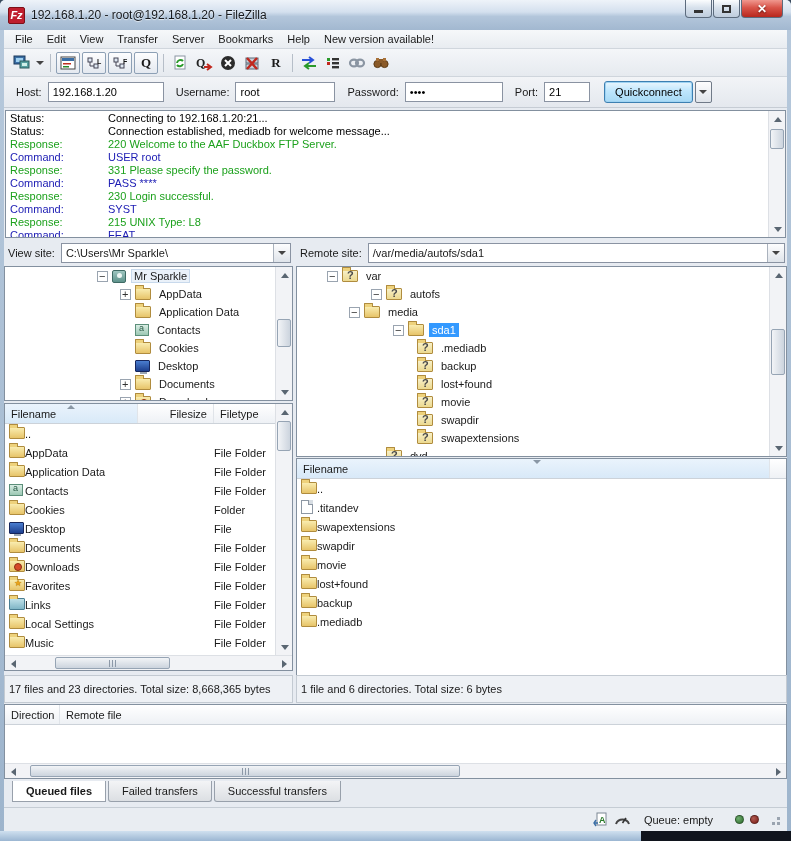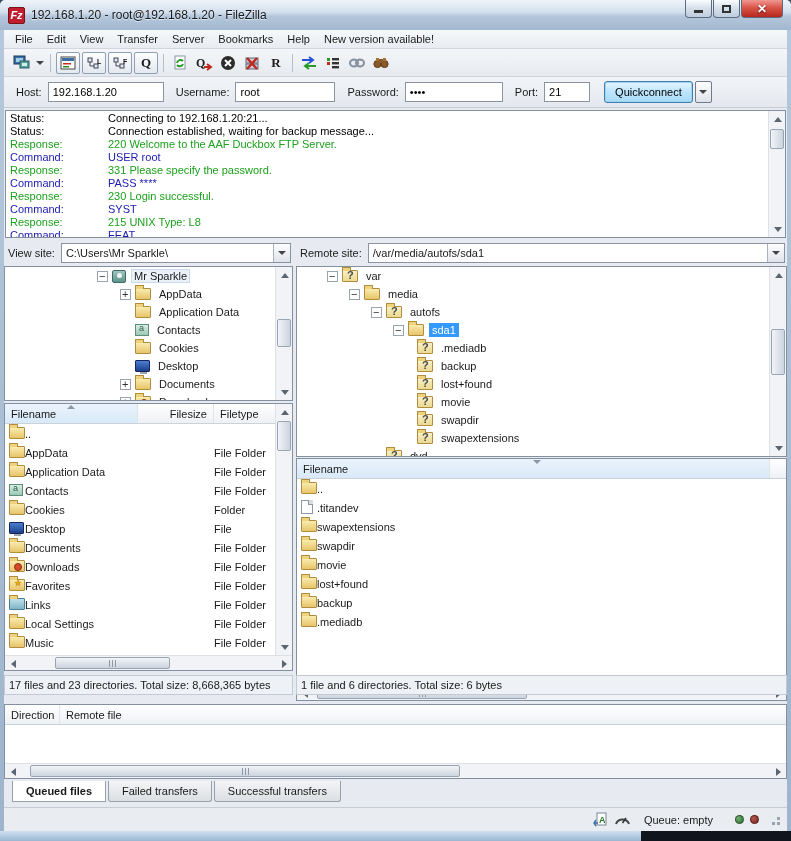--- a/index.html
+++ b/index.html
@@ -147,21 +147,21 @@
   .sort-arrow{position:absolute;top:1px;}
   .sa-up{left:62px;width:0;height:0;border-left:4px solid transparent;border-right:4px solid transparent;border-bottom:4px solid #8a97a5;}
   .sa-down{left:236px;width:0;height:0;border-left:4px solid transparent;border-right:4px solid transparent;border-top:4px solid #8a97a5;}
   .lrows{position:relative;}
   .lrow{height:19px;display:flex;align-items:center;white-space:nowrap;}
   .lc-icon{width:20px;padding-left:4px;flex:none;}
   .lc-name{width:109px;overflow:hidden;} .lc-size{width:76px;text-align:right;padding-right:6px;}
   .lc-type{width:60px;padding-left:4px;}
   .lc-name-r{flex:1;}
   
-  .statstrip{position:absolute;height:20px;background:#eef1f5;border:1px solid #c3cad2;
+  .statstrip{position:absolute;height:28px;background:#eef1f5;border:1px solid #c3cad2;
     display:flex;align-items:center;padding-left:4px;}
   .stat-local{left:0;top:645px;width:289px;}
   .stat-remote{left:292px;top:645px;width:491px;}
   
   .queue-pane{left:0;top:674px;width:783px;height:75px;}
   .qhead{height:20px;background:linear-gradient(#ffffff,#eef1f5);border-bottom:1px solid #ccd2d9;display:flex;}
   .qh-file{width:513px;padding:4px 6px 0 6px;border-right:1px solid #e0e4e9;}
   .qh-dir{width:55px;padding:4px 6px 0 6px;border-right:1px solid #e0e4e9;text-align:right;}
   .qh-remote{flex:1;padding:4px 6px 0 6px;}
   .qbody{height:40px;background:#fff;}
@@ -351,21 +351,21 @@
     <div class="pane log-pane">
       <div class="log-rows">
 
           <div class="log-row clstatus">
             <span class="log-label">Status:</span>
             <span class="log-msg">Connecting to 192.168.1.20:21...</span>
           </div>
 
           <div class="log-row clstatus">
             <span class="log-label">Status:</span>
-            <span class="log-msg">Connection established, waiting for backup message...</span>
+            <span class="log-msg">Connection established, mediadb for welcome message...</span>
           </div>
 
           <div class="log-row clresponse">
             <span class="log-label">Response:</span>
             <span class="log-msg">220 Welcome to the AAF Duckbox FTP Server.</span>
           </div>
 
           <div class="log-row clcommand">
             <span class="log-label">Command:</span>
             <span class="log-msg">USER root</span>
@@ -495,30 +495,30 @@
     </div>
 
     <div class="pane tree-remote rt">
 
         <div class="trow lv1 exminus stnormal">
           <span class="exp"></span>
           <span class="ticon icon icfolder-q"></span>
           <span class="tlabel">var</span>
         </div>
 
+        <div class="trow lv3 exminus stnormal">
+          <span class="exp"></span>
+          <span class="ticon icon icfolder-q"></span>
+          <span class="tlabel">autofs</span>
+        </div>
+
         <div class="trow lv2 exminus stnormal">
           <span class="exp"></span>
           <span class="ticon icon icfolder"></span>
           <span class="tlabel">media</span>
-        </div>
-
-        <div class="trow lv3 exminus stnormal">
-          <span class="exp"></span>
-          <span class="ticon icon icfolder-q"></span>
-          <span class="tlabel">autofs</span>
         </div>
 
         <div class="trow lv4 exminus stselected">
           <span class="exp"></span>
           <span class="ticon icon icfolder"></span>
           <span class="tlabel">sda1</span>
         </div>
 
         <div class="trow lv5 exnone stnormal">
           <span class="exp"></span>

